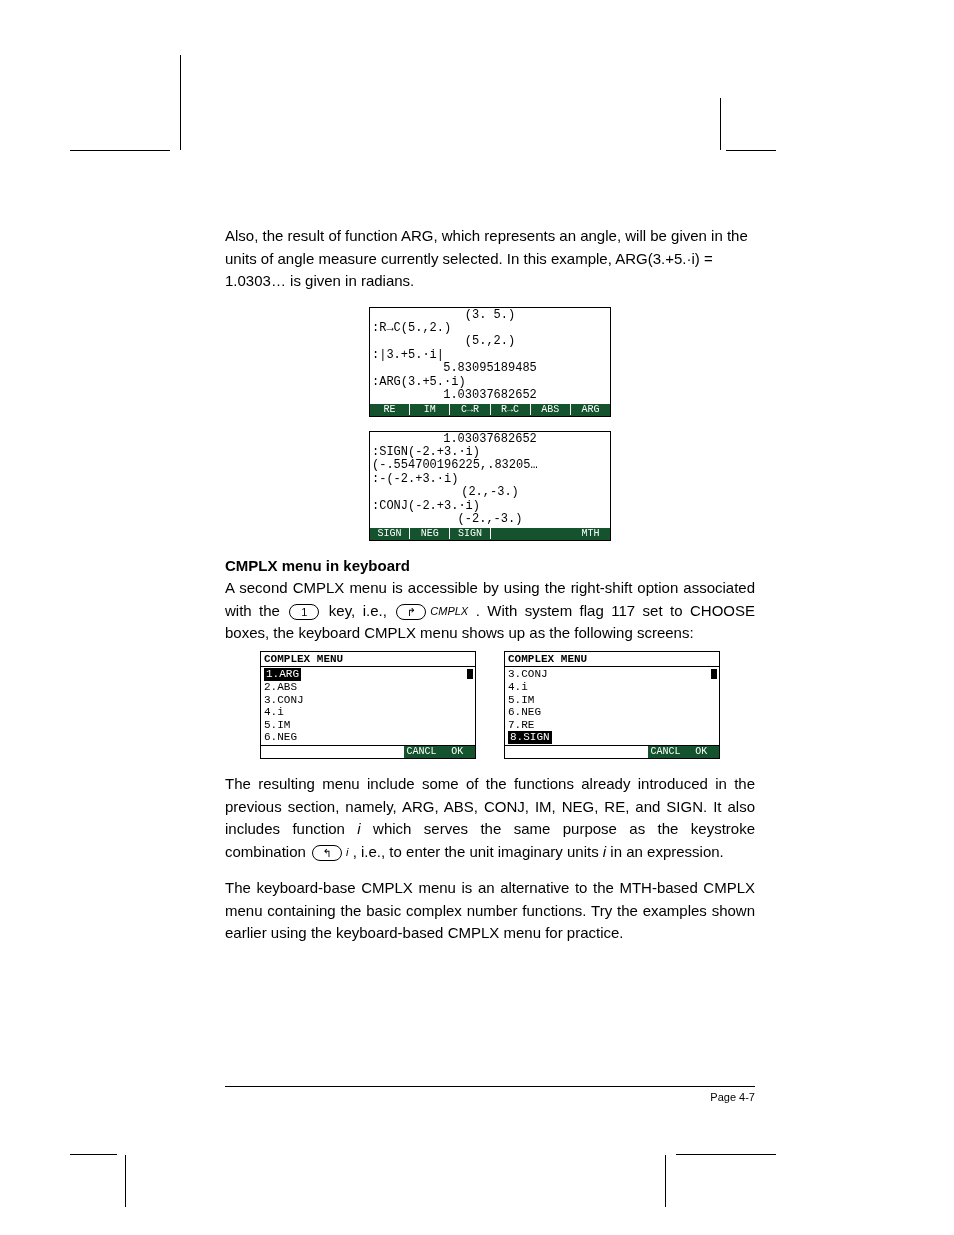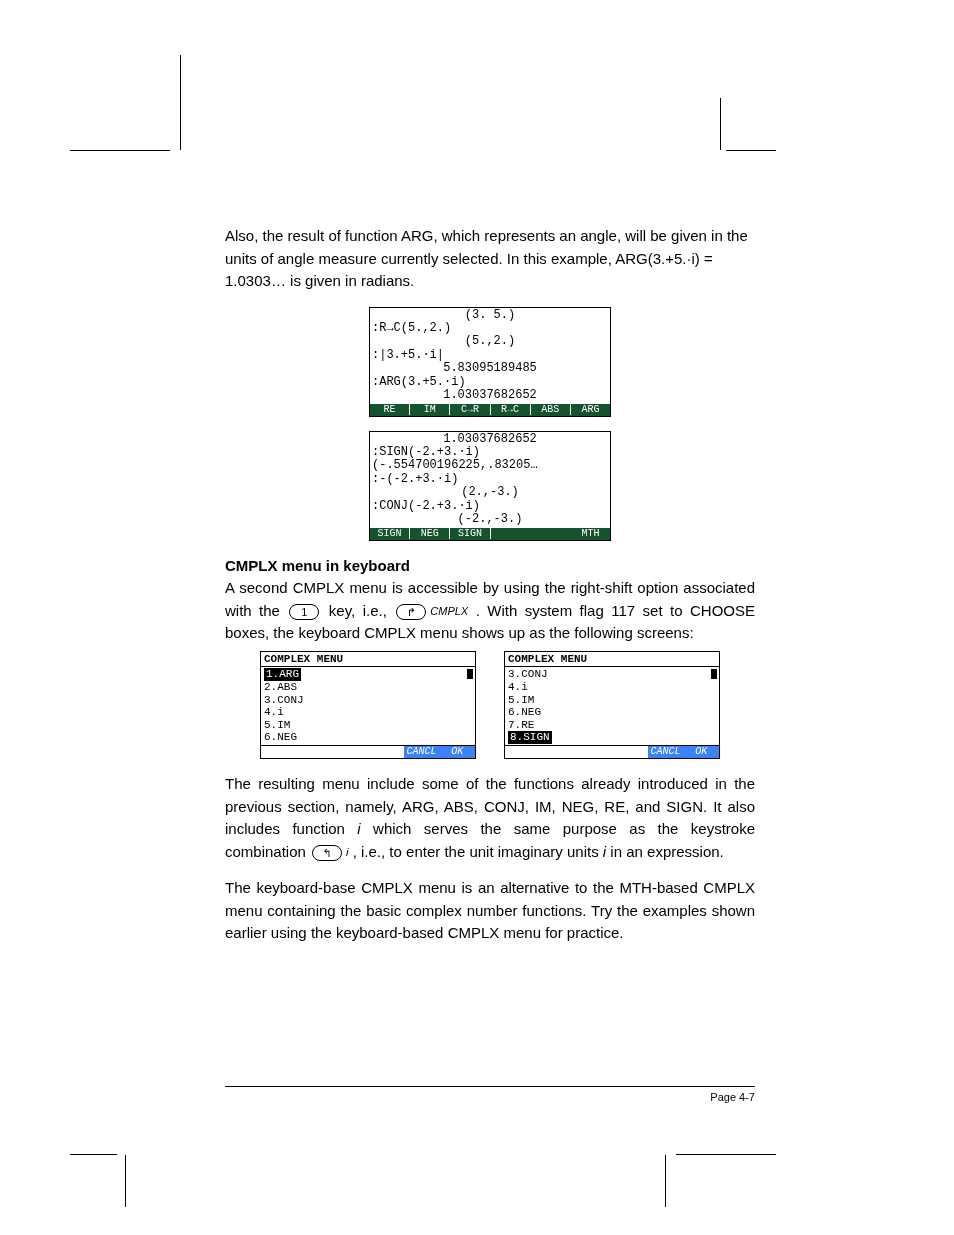--- a/index.html
+++ b/index.html
@@ -96,21 +96,21 @@
     right:2px; top:2px;
     width:6px; height:10px;
     background:#000;
   }
   .choose .hilite{ background:#000; color:#fff; display:inline-block; padding:0 2px;}
   .choose .soft{
     display:flex; background:#fff; border-top:1px solid #000; height:12px;
     font-size:10px;
   }
   .choose .soft span{flex:1;text-align:center;}
-  .choose .soft .dark{background:#3b82f6;color:#fff;font-style:italic;}
+  .choose .soft .dark{background:#14532d;color:#fff;}
   .keycap{
     display:inline-block;
     border:1px solid #000;
     border-radius:10px;
     min-width:24px;
     padding:0 8px;
     font-size:11px;
     line-height:14px;
     text-align:center;
     vertical-align:middle;

